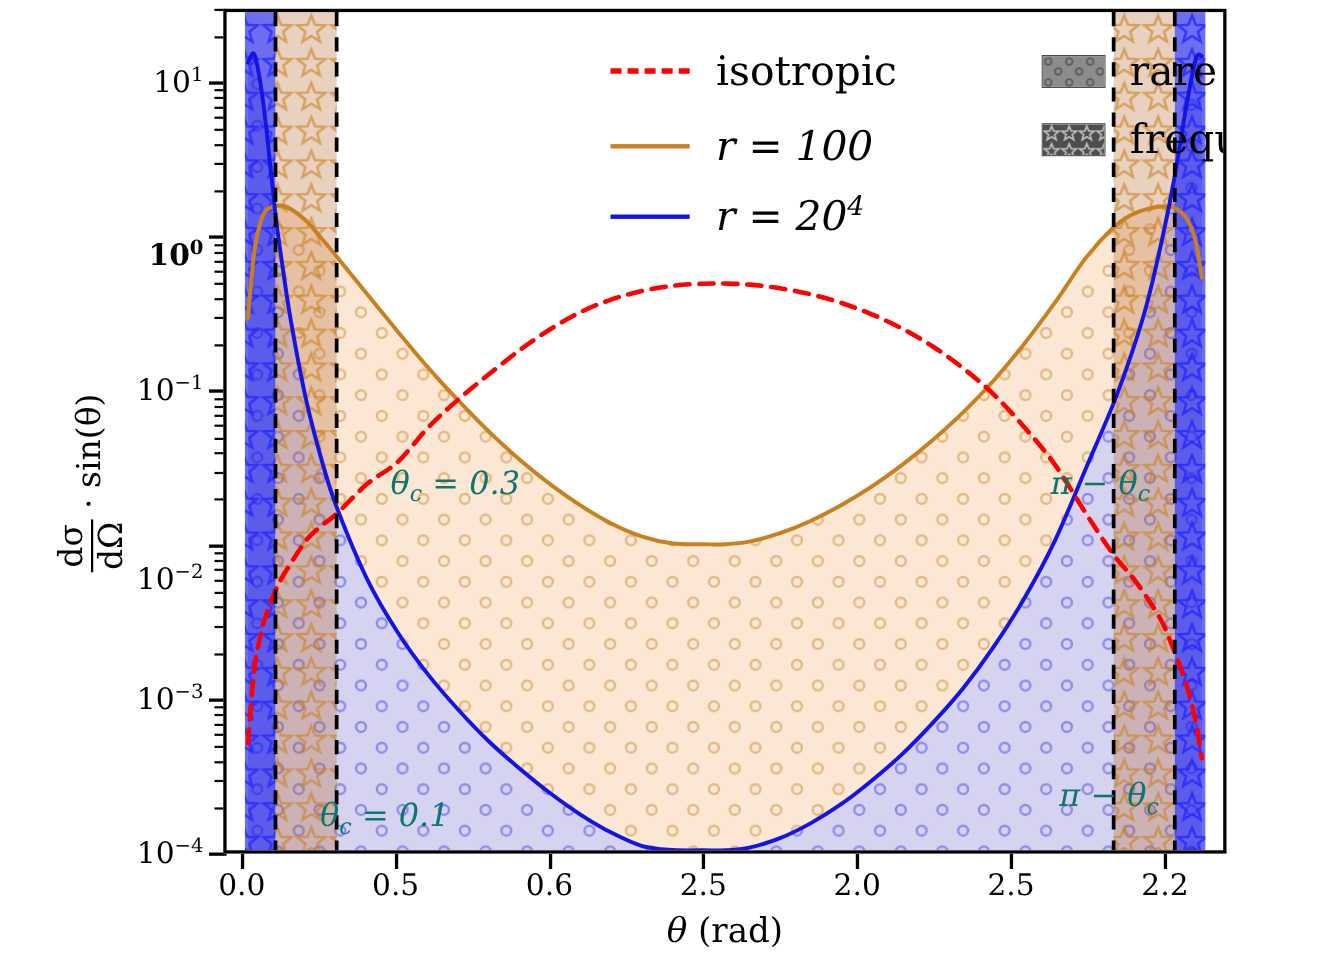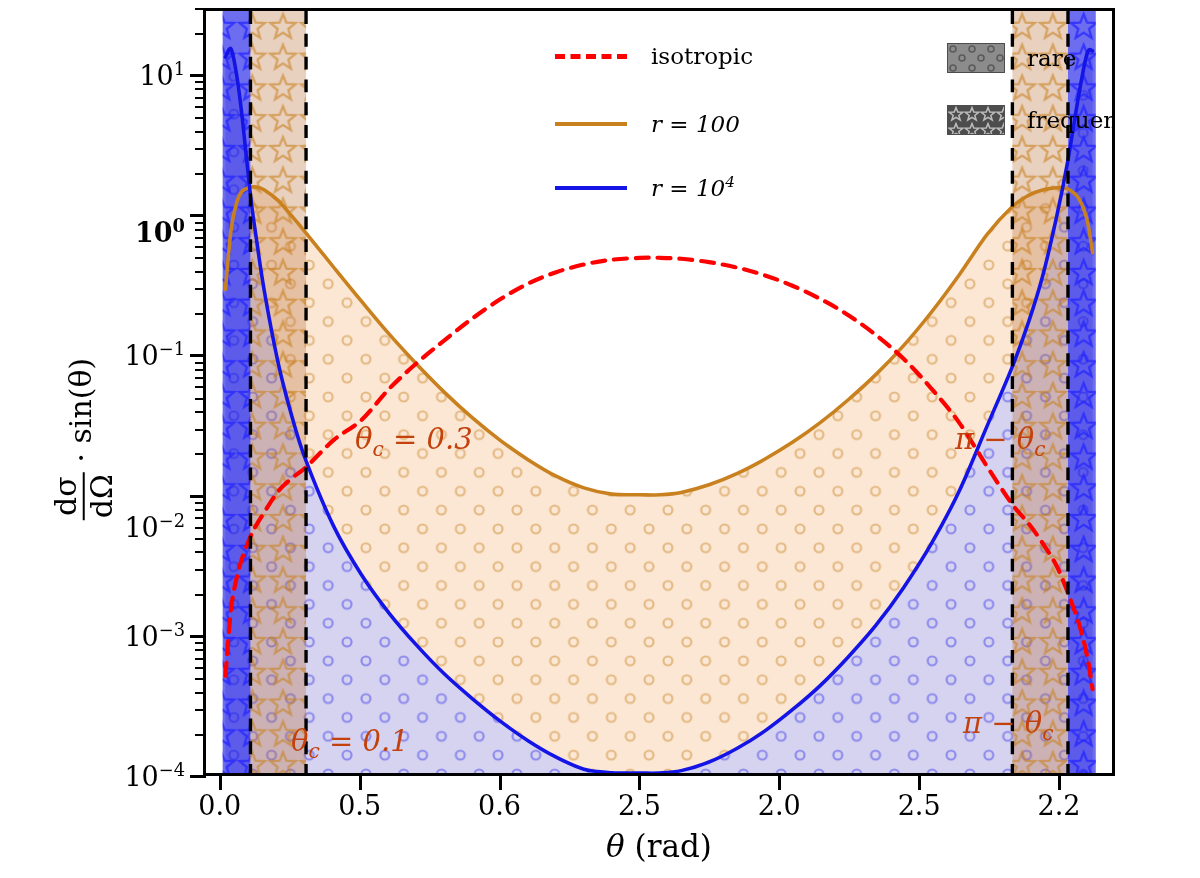--- a/index.html
+++ b/index.html
@@ -45,28 +45,28 @@
     position:absolute; left:203px; width:912px; top:828px;
     text-align:center;font-size:31px;color:#000;
   }
   .it{font-style:italic;}
 
   
   #legend{position:absolute;left:349px;top:22px;width:560px;height:185px;}
   .lgrow{position:absolute;display:flex;align-items:center;}
   .lgline{width:72px;height:0;border-top-width:4px;border-top-style:solid;margin-right:24px;}
   .lgline.dashed{border-top-style:dashed;border-top-width:5px;}
-  .lgtxt{font-size:23px;color:#000;white-space:nowrap;}
+  .lgtxt{font-size:37px;color:#000;white-space:nowrap;}
   .lgpatch{
     width:58px;height:30px;margin-right:22px;border:1px solid #4d4d4d;
     box-sizing:border-box;
   }
 
   
-  .annot{position:absolute;font-size:29px;color:#c2410c;white-space:nowrap;}
+  .annot{position:absolute;font-size:29px;color:#0f766e;white-space:nowrap;}
 </style>
 </head>
 <body>
 
 <div id="fig">
 
   <div id="ylabel">
     <span class="frac">
       <span class="num">dσ</span>
       <span class="den">dΩ</span>
@@ -219,21 +219,21 @@
         <span class="lgtxt">isotropic</span>
       </div>
 
       <div class="lgrow" style="left:0;top:78px;">
         <span class="lgline" style="border-color:#c8811e"></span>
         <span class="lgtxt it">r = 100</span>
       </div>
 
       <div class="lgrow" style="left:0;top:142px;">
         <span class="lgline" style="border-color:#1414e6"></span>
-        <span class="lgtxt it"><span>r = 10</span><sup class="e">4</sup></span>
+        <span class="lgtxt it"><span>r = 20</span><sup class="e">4</sup></span>
       </div>
 
       <div class="lgrow" style="left:392px;top:10px;">
         <span class="lgpatch" style="background:url(#x)">
             <svg width="56" height="28" style="display:block">
               <rect width="56" height="28" fill="url(#pat-lg-rare)"></rect>
             </svg>
           </span>
         <span class="lgtxt">rare</span>
       </div>

